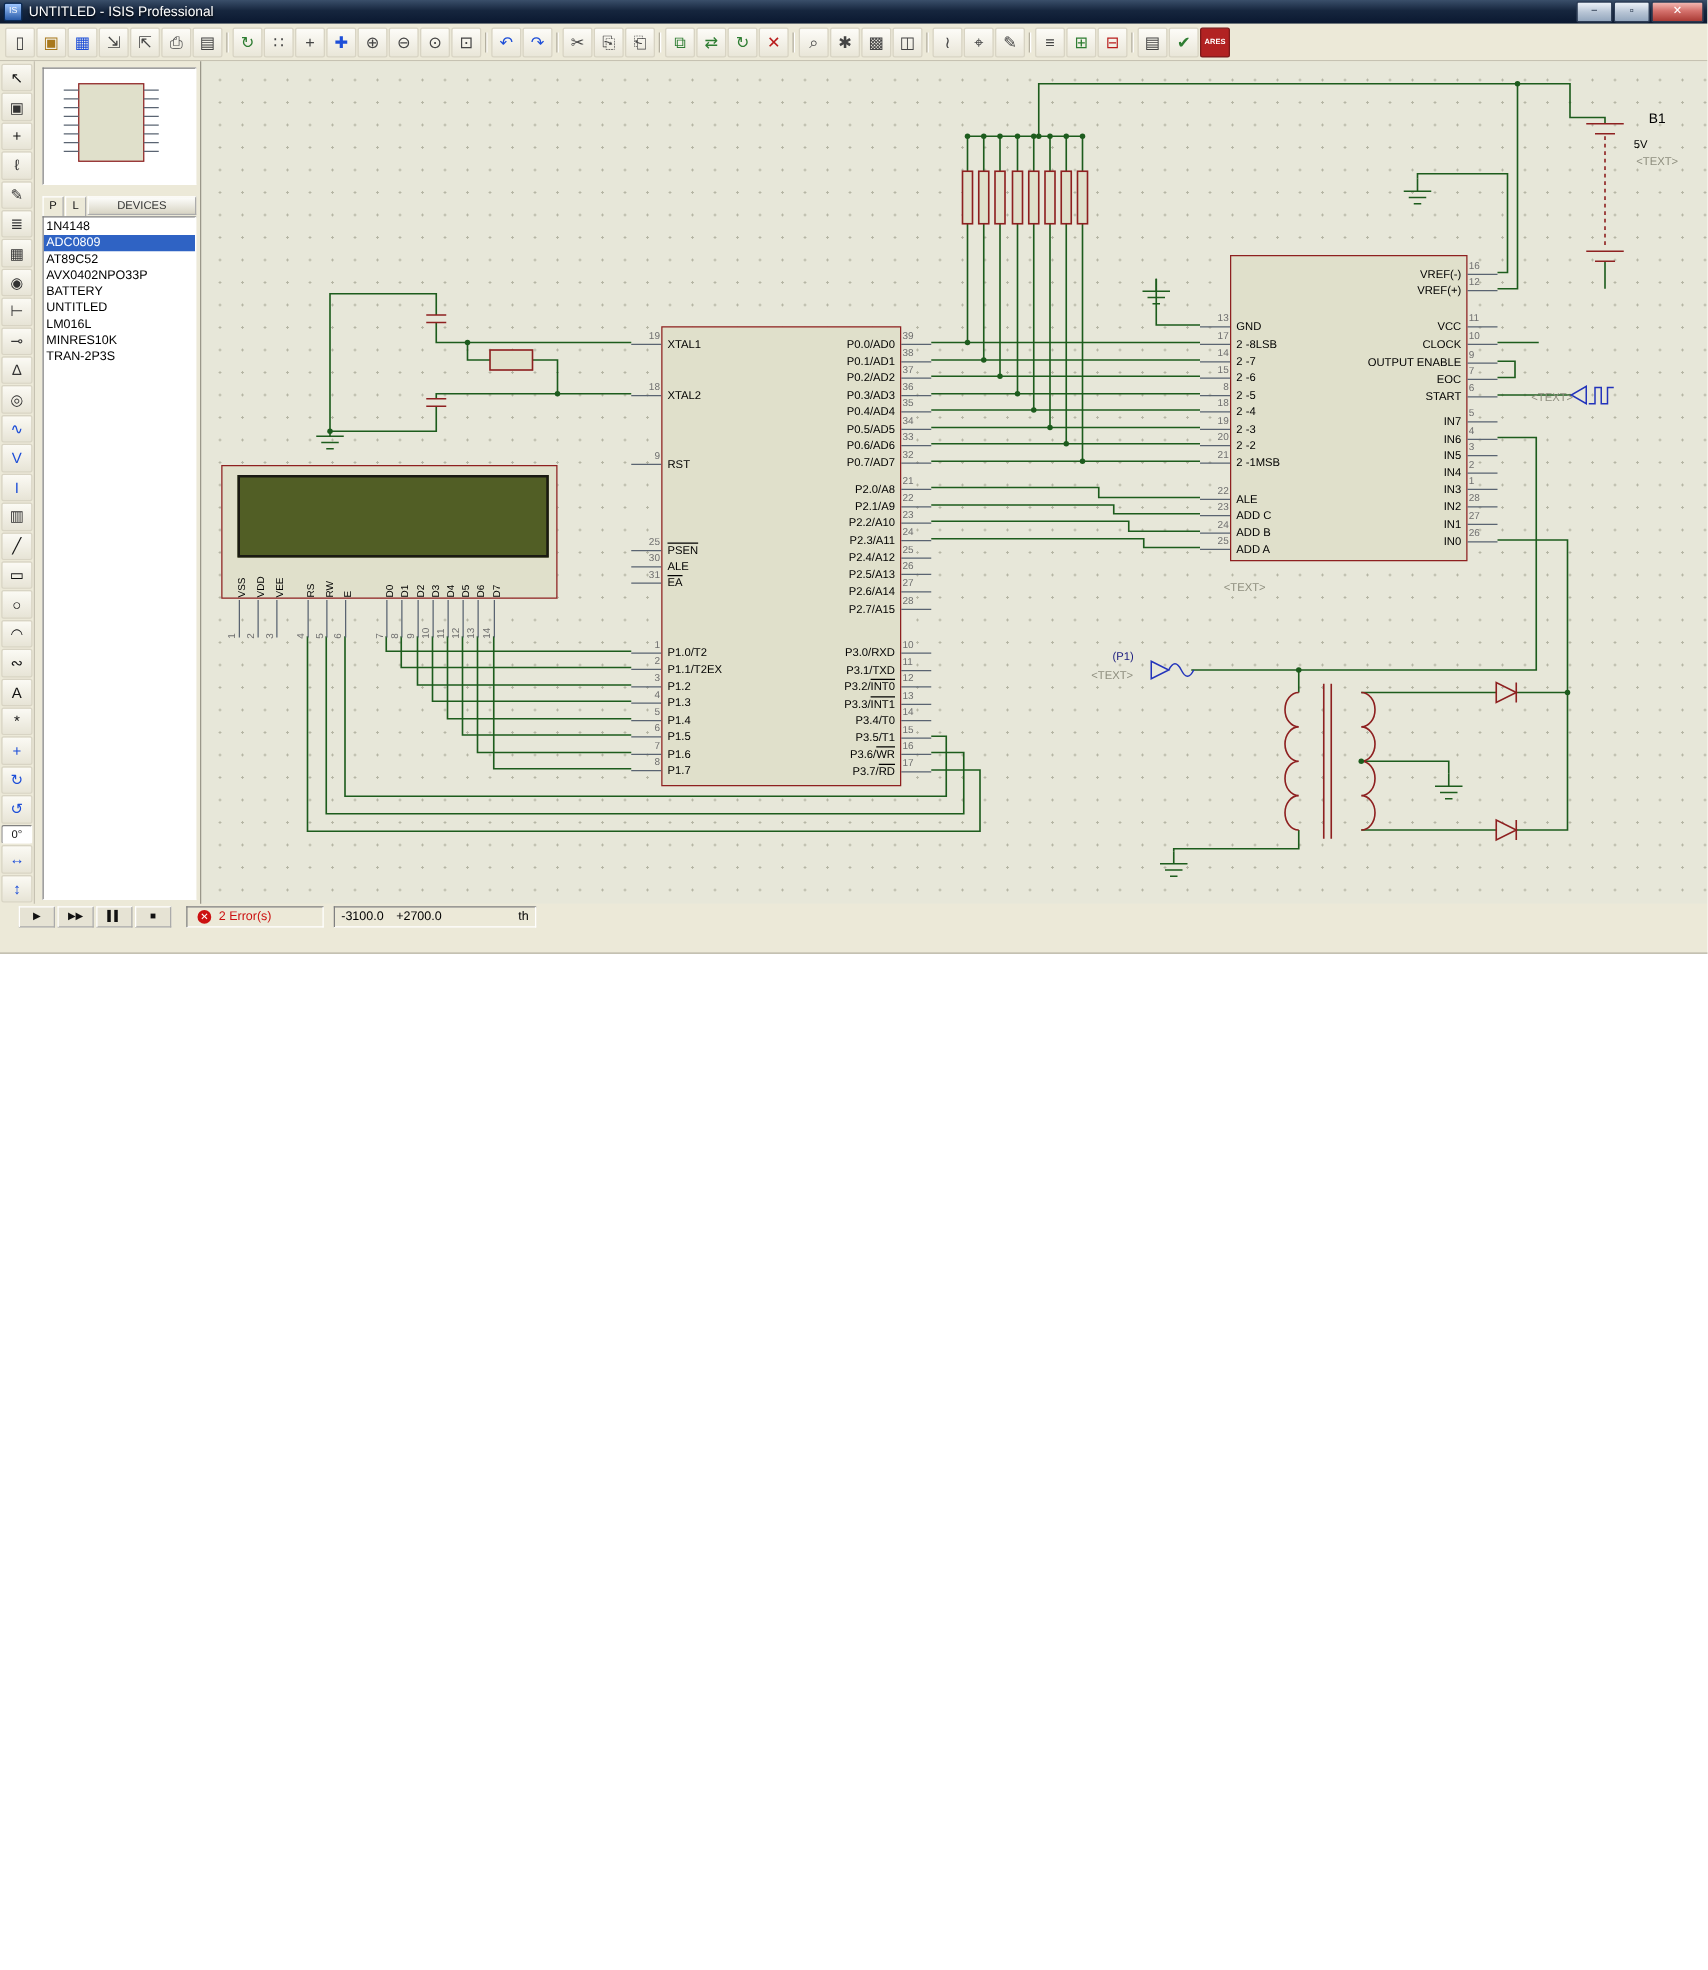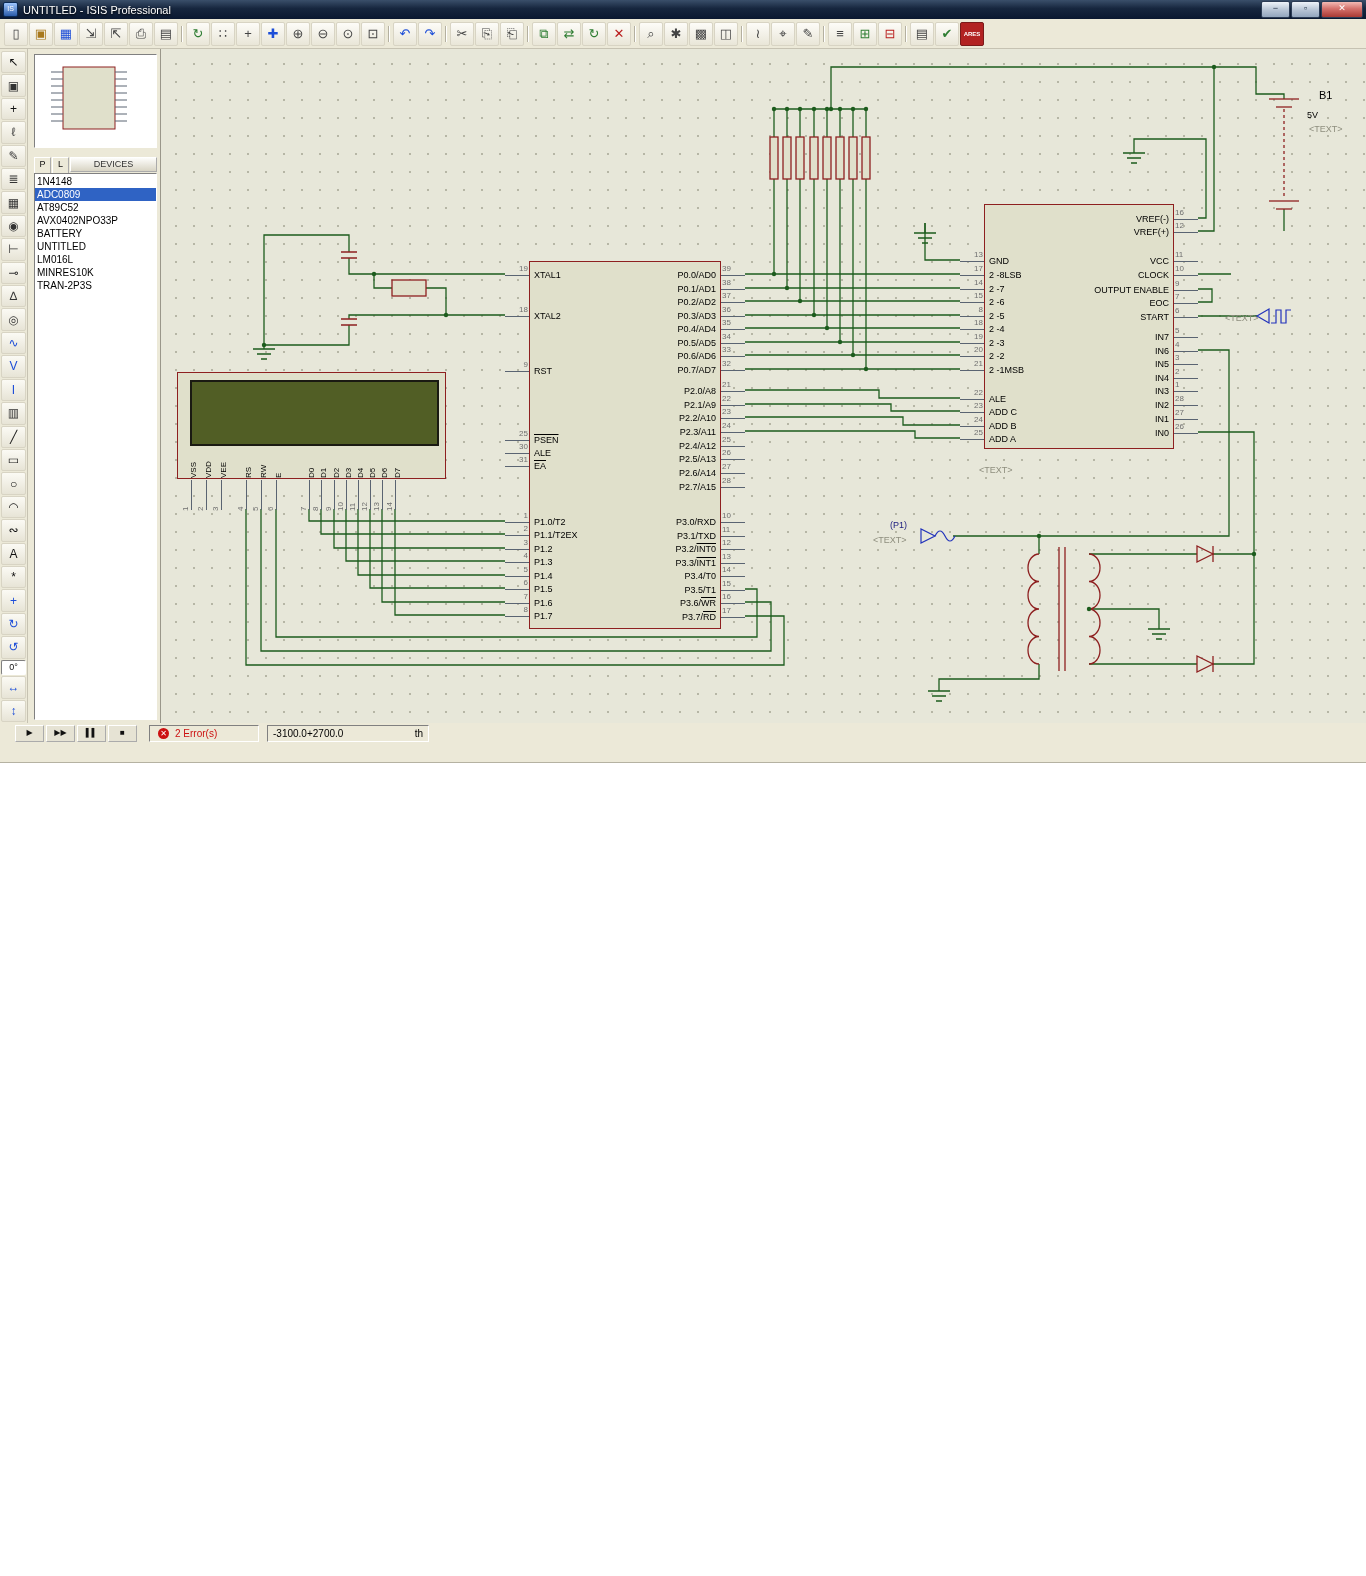--- a/index.html
+++ b/index.html
@@ -83,21 +83,21 @@
 
   
   .statusbar{height:19px;background:#ece9d8;display:flex;align-items:center;padding:1px 3px;}
   .simbar{display:flex;margin-left:12px;margin-right:10px;}
   .sim-btn{width:27px;height:15px;margin-right:2px;border:1px outset #fff;background:#e6e3d4;font-size:8px;line-height:13px;text-align:center;color:#111;}
   .err-box{display:flex;align-items:center;border:1px solid;border-color:#808080 #fff #fff #808080;height:15px;padding:0 8px;width:92px;margin-right:4px;background:#ece9d8;}
   .err-icon{width:11px;height:11px;border-radius:50%;background:#cc1111;color:#fff;font-size:8px;line-height:11px;text-align:center;margin-right:6px;flex:0 0 auto;}
   .err-text{font-size:10px;color:#cc1111;white-space:nowrap;}
   .msg-box{flex:1;border:1px solid;border-color:#808080 #fff #fff #808080;height:15px;font-size:10px;line-height:15px;padding-left:6px;color:#000;background:#ece9d8;}
   .coord-box{width:150px;border:1px solid;border-color:#808080 #fff #fff #808080;height:15px;display:flex;align-items:center;font-size:10px;padding:0 5px;margin-left:4px;background:#ece9d8;}
-  .coord-box .cy{}
+  .coord-box .cy{margin-left:10px;}
   .coord-box .cu{margin-left:auto;}
 </style>
 </head>
 <body>
 
 <div class="app" data-name="isis-application-window">
 
   <div class="titlebar" data-name="title-bar">
     <span class="app-icon" data-name="isis-app-icon">IS</span>
     <span class="title" data-name="window-title">UNTITLED - ISIS Professional</span>

